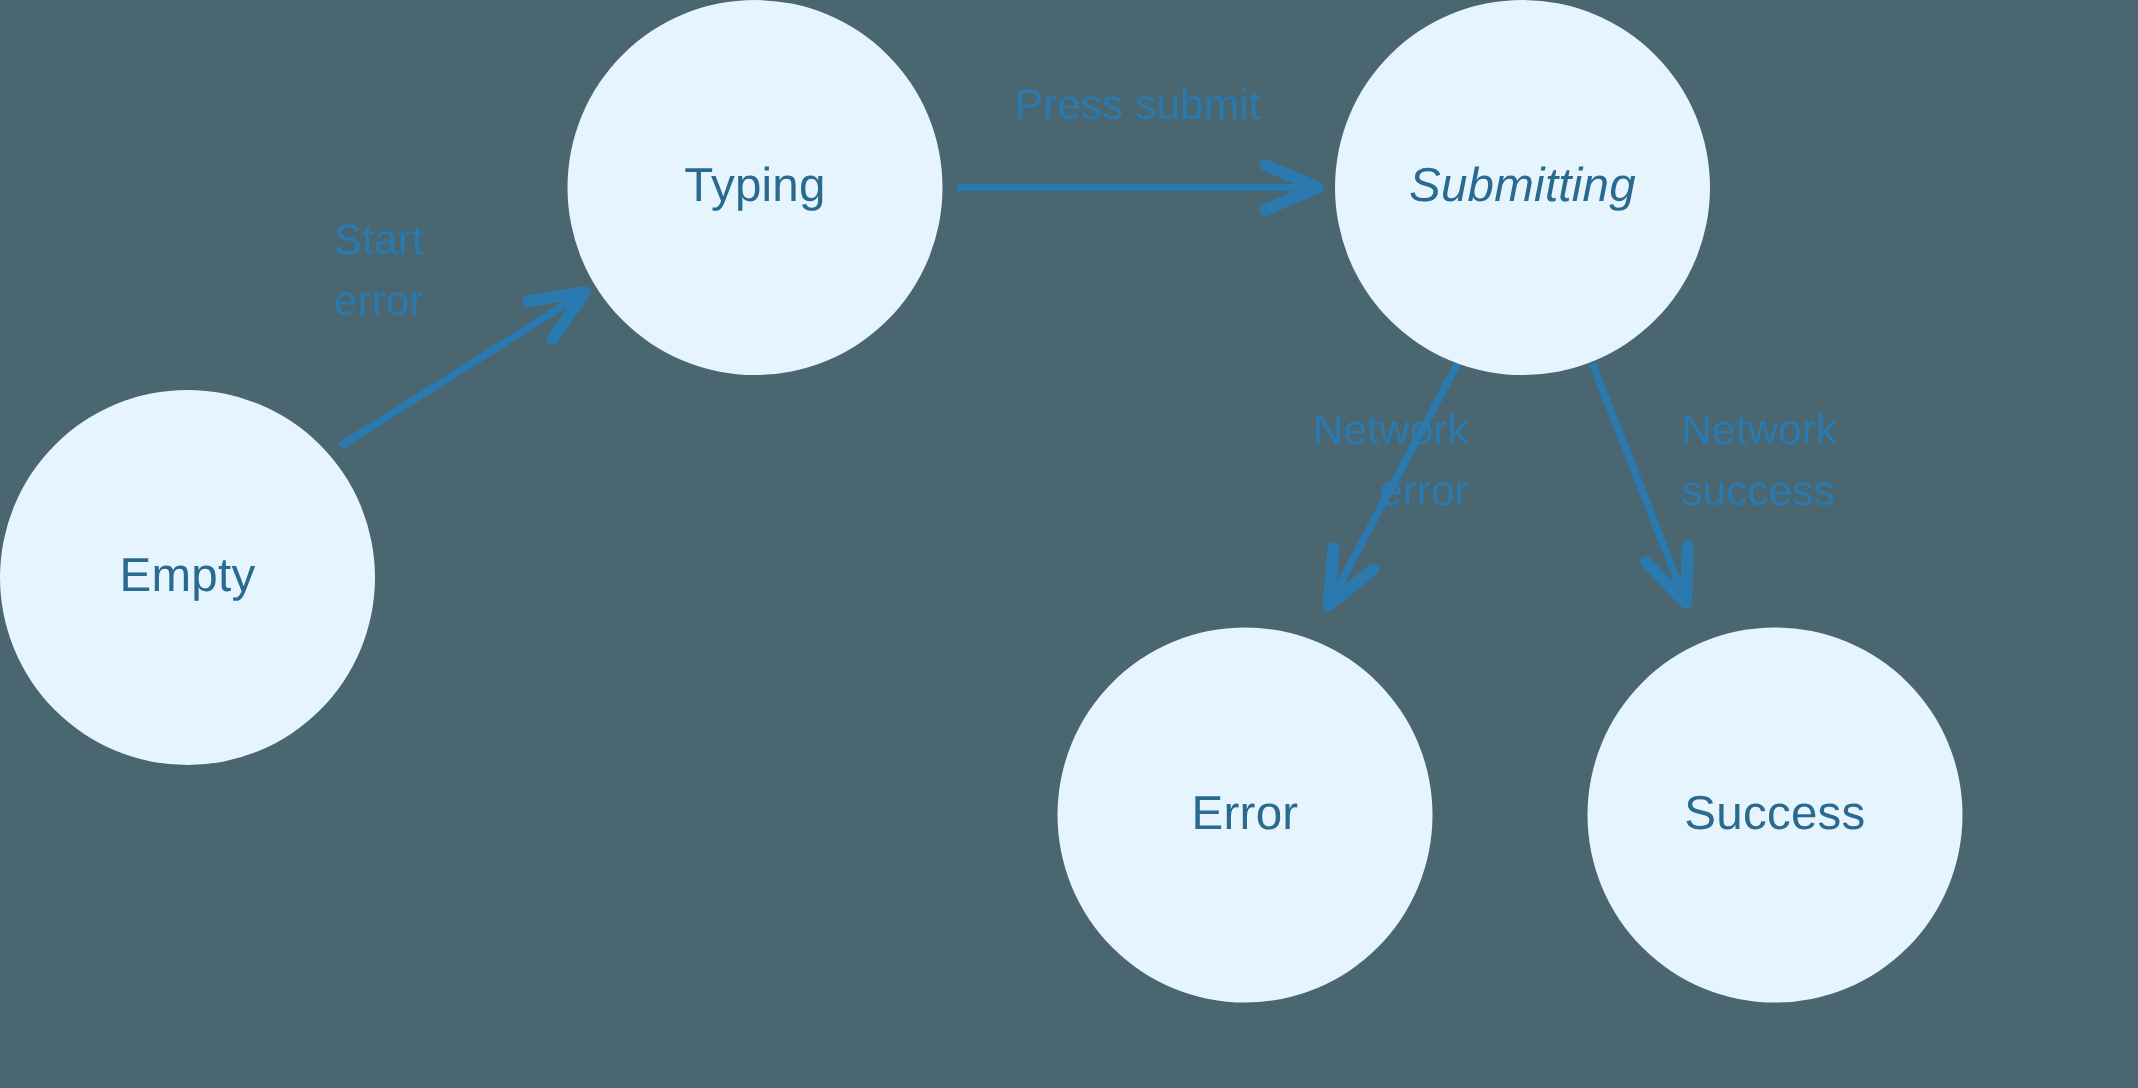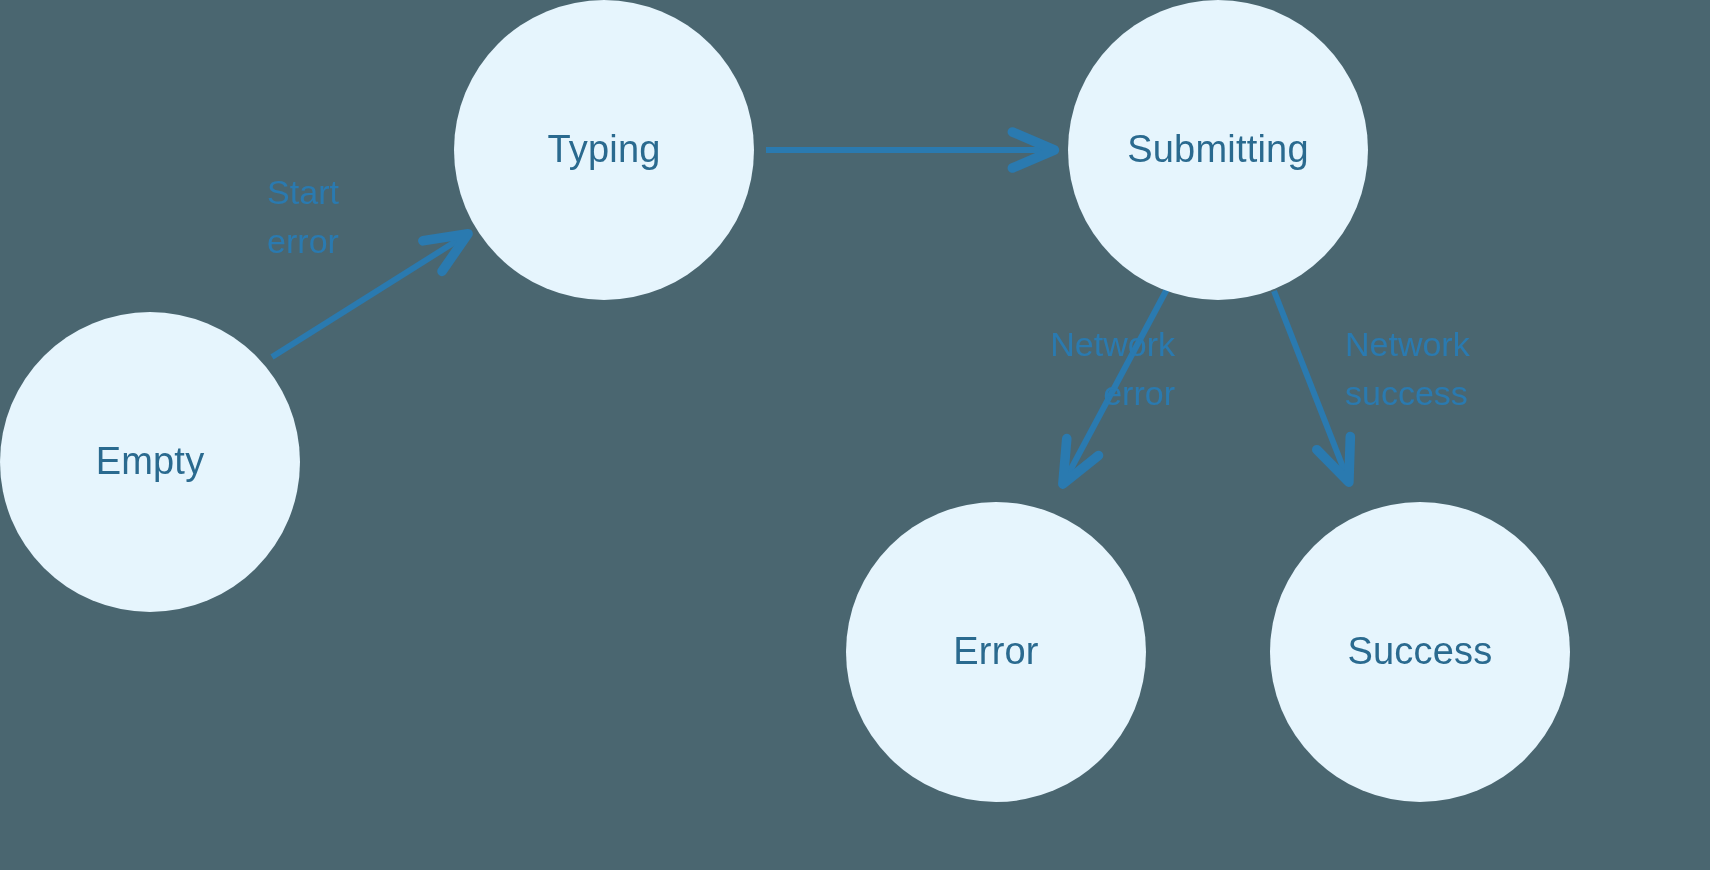--- a/index.html
+++ b/index.html
@@ -82,35 +82,36 @@
   </svg>
 
   <div class="node" style="left:0px; top:312px; width:300px; height:300px;text-align:center;">
     <span class="node-label">Empty</span>
   </div>
 
   <div class="node" style="left:454px; top:0px; width:300px; height:300px;">
     <span class="node-label">Typing</span>
   </div>
 
-  <div class="node" style="left:1068px; top:0px; width:300px; height:300px;">
+  <div class="node" style="left:1068px; top:0px; width:300px; height:300px;font-style:italic;">
     <span class="node-label">Submitting</span>
   </div>
 
   <div class="node" style="left:846px; top:502px; width:300px; height:300px;">
     <span class="node-label">Error</span>
   </div>
 
   <div class="node" style="left:1270px; top:502px; width:300px; height:300px;">
     <span class="node-label">Success</span>
   </div>
 
   <div class="edge-label center" style="left:228px; top:168px; width:150px;">Start
 error</div>
 
+  <div class="edge-label center" style="left:770px; top:60px; width:280px;">Press submit</div>
 
   <div class="edge-label right" style="left:915px; top:320px; width:260px;">Network
 error</div>
 
   <div class="edge-label left" style="left:1345px; top:320px; width:300px;">Network
 success</div>
 
 </div>
 
 </body></html>

